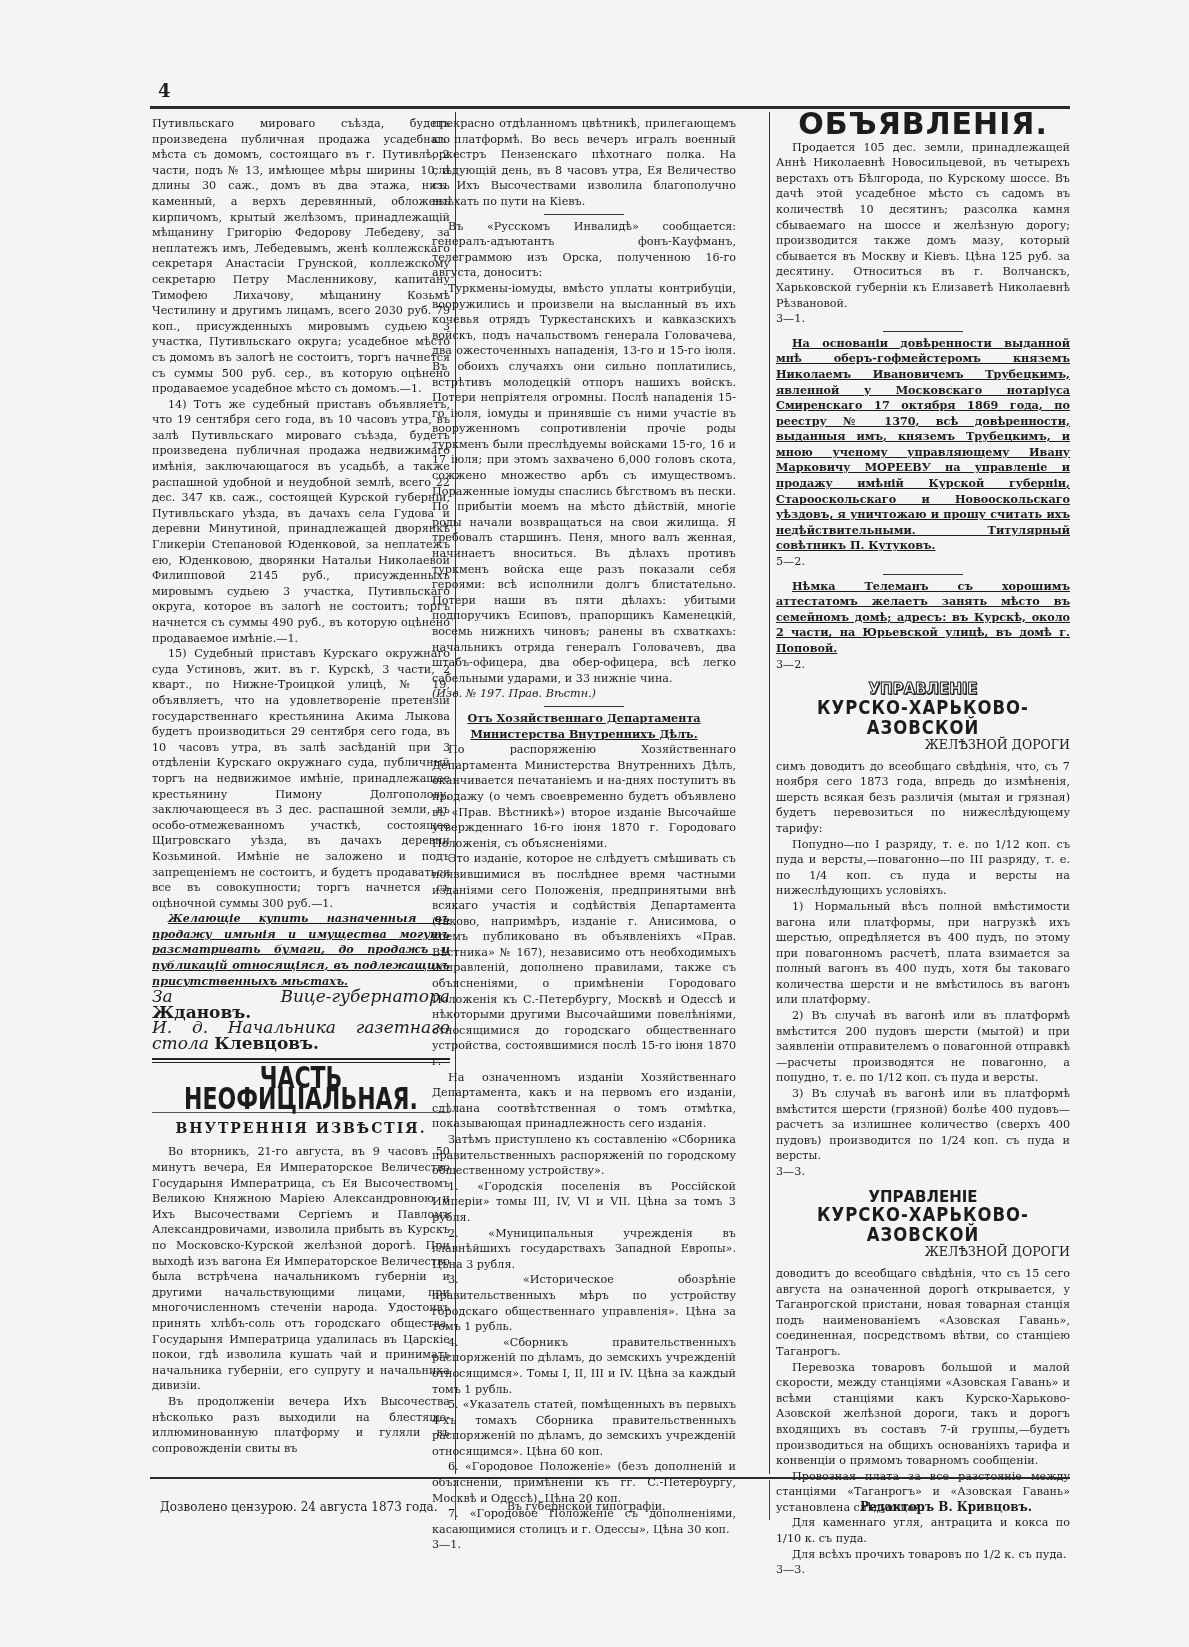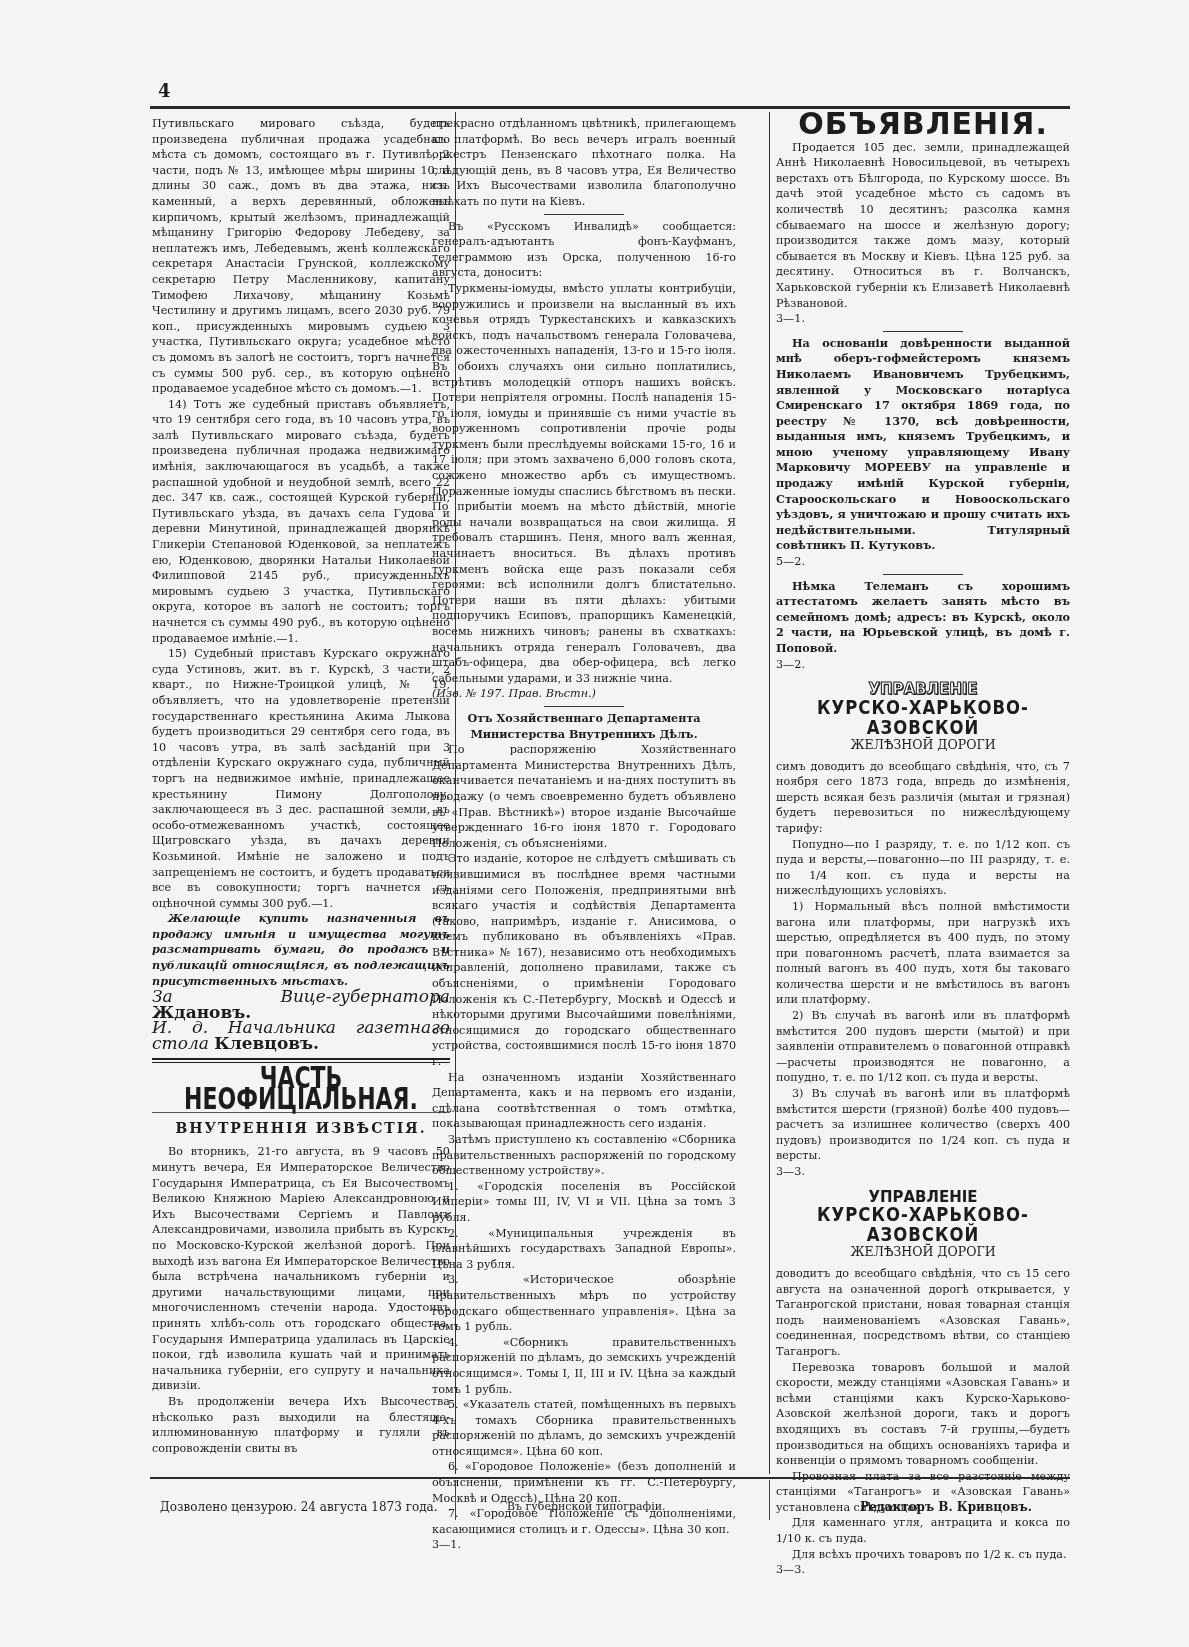--- a/index.html
+++ b/index.html
@@ -18,22 +18,22 @@
   .v1 { left: 455px; } .v2 { left: 769px; }
   .sig { font-style: italic; font-size: 17px; margin: 3px 0; text-indent: 0 !important; }
   .sig b { font-style: normal; }
   .double-rule { border-top: 2px solid #222; border-bottom: 1px solid #222; height: 2px; margin: 6px 0; }
   .big-head { font-family: "DejaVu Sans", sans-serif; font-weight: bold; text-align: center; font-size: 22px; letter-spacing: 0px; transform: scaleY(1.35); margin: 10px 0 8px; }
   .sub-head { text-align: center; font-weight: bold; font-size: 14px; letter-spacing: 2px; margin: 8px 0 8px; }
   .ann-head { font-family: "DejaVu Sans", sans-serif; font-weight: bold; font-size: 30px; text-align: center; letter-spacing: 1px; margin: 0 0 8px; }
   .rail-head1 { font-family: "DejaVu Sans", sans-serif; font-weight: bold; text-align: center; font-size: 15px; margin: 10px 0 2px; color: #fff; -webkit-text-stroke: 1px #222; text-shadow: 1px 1px 0 #222; }
   .rail-head1.solid { color: #1c1c1c; -webkit-text-stroke: 0; text-shadow: none; }
   .rail-head2 { font-family: "DejaVu Sans", sans-serif; font-weight: bold; text-align: center; font-size: 16.5px; letter-spacing: 1px; transform: scaleY(1.2); margin: 4px 0 4px; }
-  .rail-head3 { text-align: center; font-size: 12.5px; margin: 4px 0 6px; }
-  .bold-p { font-weight: bold; }
+  .rail-head3 { text-align: right; font-size: 12.5px; margin: 4px 0 6px; }
+  .bold-p { font-weight: bold; text-decoration: underline; }
   .center { text-align: center; text-indent: 0 !important; }
   .italic { font-style: italic; }
   .right-mark { text-align: left; text-indent: 0 !important; }
   .short-rule { width: 80px; margin: 4px auto; border-top: 1px solid #333; }
   .bottom-rule { position: absolute; left: 150px; top: 1477px; width: 920px; height: 2px; background: #2a2a2a; }
   .footer { position: absolute; top: 1500px; font-size: 12px; }
   .f1 { left: 160px; } .f2 { left: 507px; font-size: 11px; } .f3 { left: 860px; font-weight: bold; }
   .fvrule { position: absolute; top: 1480px; width: 1px; height: 40px; background: #444; }
   .fv1 { left: 455px; } .fv2 { left: 769px; }
   .list-item { text-indent: 16px; }

